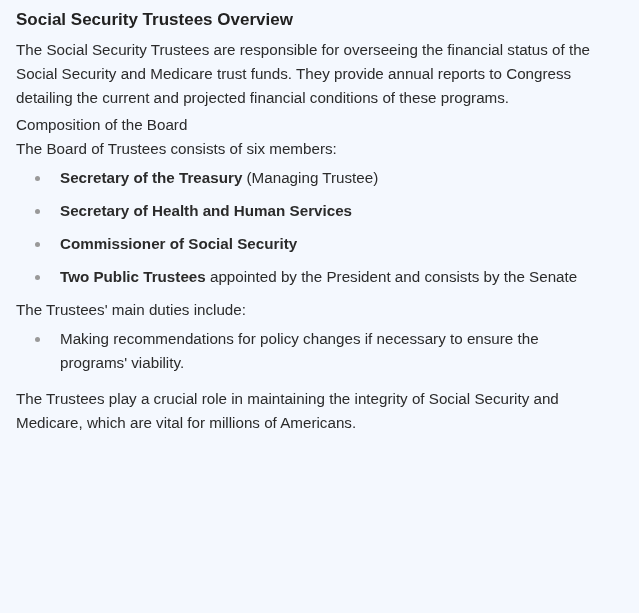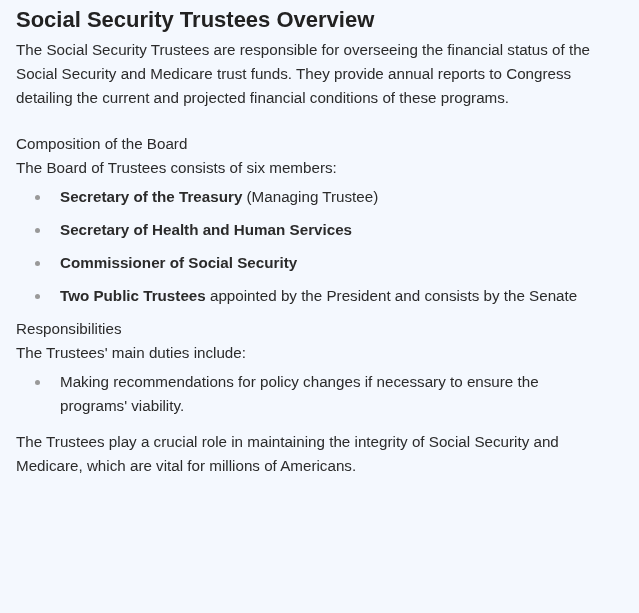--- a/index.html
+++ b/index.html
@@ -1,20 +1,20 @@
 <!DOCTYPE html>
 <html><head>
 <meta charset="utf-8">
 <style>
   html, body { margin:0; padding:0; }
   body { width:639px; height:613px; background:#f4f8fe; font-family:"Liberation Sans", sans-serif; color:#2b2b2b; overflow:hidden; }
   .wrap { padding:8px 16px 0 16px; }
-  h1 { font-size:22px; font-weight:bold; margin:0 0 6px 0; line-height:24px; color:#222; }
+  h1 { font-size:17px; font-weight:bold; margin:0 0 6px 0; line-height:24px; color:#222; }
   p { font-size:15.2px; line-height:24px; margin:0; }
-  .p1 { margin-bottom:22px; }
+  .p1 { margin-bottom:3px; }
   h2 { font-size:15.2px; font-weight:normal; margin:0; line-height:24px; }
   ul { list-style:none; margin:5px 0 4px 0; padding:0; }
   li { position:relative; padding-left:44px; font-size:15.2px; line-height:24px; margin-bottom:9px; }
   li::before { content:""; position:absolute; left:19px; top:10px; width:5px; height:5px; border-radius:50%; background:#999; }
   li b { font-weight:bold; }
   .resp li { padding-right:20px; }
   .final { margin-top:12px; }
 </style>
 </head>
 <body>
@@ -25,20 +25,19 @@
 
   <h2>Composition of the Board</h2>
   <p>The Board of Trustees consists of six members:</p>
   <ul>
     <li><b>Secretary of the Treasury</b><span> (Managing Trustee)</span></li>
     <li><b>Secretary of Health and Human Services</b><span></span></li>
     <li><b>Commissioner of Social Security</b><span></span></li>
     <li><b>Two Public Trustees</b><span> appointed by the President and consists by the Senate</span></li>
   </ul>
 
-  <h2>Responsibilities</h2>
   <p>The Trustees' main duties include:</p>
   <ul class="resp">
     <li>Making recommendations for policy changes if necessary to ensure the programs' viability.</li>
   </ul>
 
   <p class="final">The Trustees play a crucial role in maintaining the integrity of Social Security and Medicare, which are vital for millions of Americans.</p>
 </div>
 
 </body></html>

